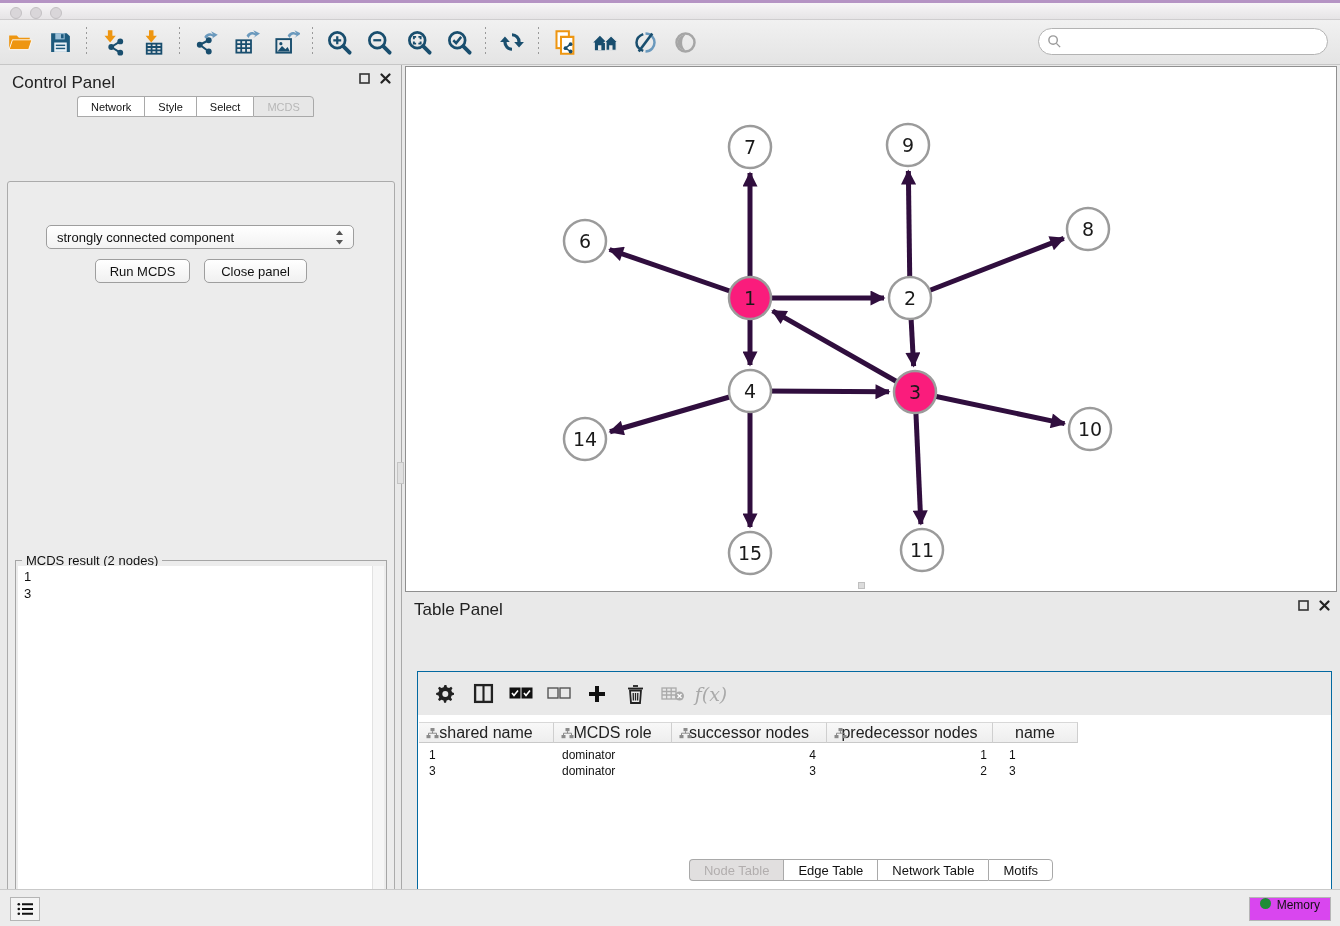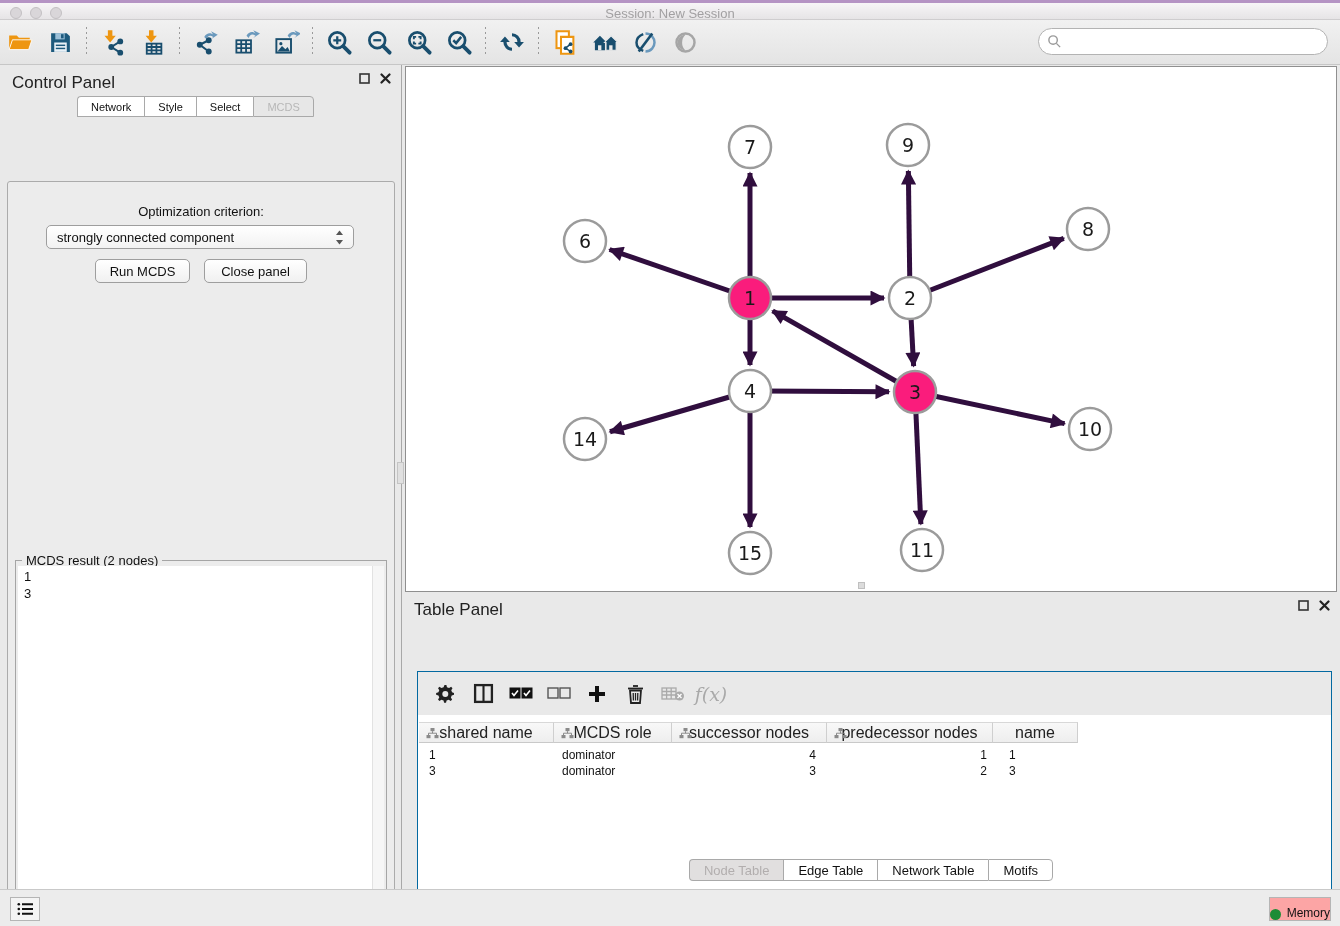--- a/index.html
+++ b/index.html
@@ -89,33 +89,32 @@
     border:1px solid #a9a9a9; border-right:none; color:#111; }
   .tab-b:first-child { border-radius:4px 0 0 4px; }
   .tab-b:last-child { border-right:1px solid #a9a9a9; border-radius:0 4px 4px 0; }
   .tab-b.active { background:#e1dfdf; color:#b2aeae; }
 
   
   #statusbar { position:absolute; left:0; top:889px; width:1340px; height:37px;
     background:#ececec; border-top:1px solid #c9c9c9; }
   #list-btn { position:absolute; left:10px; top:7px; width:30px; height:24px;
     background:#f4f4f4; border:1px solid #b5b5b5; display:flex; align-items:center; justify-content:center; }
-  #memory-btn { position:absolute; right:9px; top:7px; height:24px; padding:0 0;
-    background:#fca5a5; border:1px solid #b5b5b5; display:flex; align-items:flex-end; gap:6px;
+  #memory-btn { position:absolute; right:9px; top:7px; height:24px; padding:0 10px;
+    background:#d946ef; border:1px solid #b5b5b5; display:flex; align-items:flex-start; gap:6px;
     font-size:12px; color:#111; }
   #memory-dot { width:11px; height:11px; border-radius:50%; background:#1d8c35; }
 </style>
 </head>
 <body>
 
 <div id="titlebar">
   <span class="tl-gray" style="left:10px"></span>
   <span class="tl-gray" style="left:30px"></span>
   <span class="tl-gray" style="left:50px"></span>
-  <div id="win-title">Session: New Session</div>
 </div>
 
 <div id="toolbar">
   <div class="tb-btn">
     <svg width="26" height="26" viewBox="0 0 24 24">
       <path d="M2 6 L9 6 L11 8 L21 8 L21 10 L5 10 L2 19 Z" fill="#ee9611"></path>
       <path d="M5 10 L23 10 L20 19 L2 19 Z" fill="#ee9611" stroke="#fff" stroke-width="0.8"></path>
     </svg>
   </div>
   <div class="tb-btn">
@@ -261,21 +260,20 @@
       <path d="M1.5 1.5 L9.5 9.5 M9.5 1.5 L1.5 9.5" stroke="#222" stroke-width="2.2" stroke-linecap="round"></path>
     </svg>
   </div>
   <div class="tabs-row" style="left:77px; top:31px;">
     <div class="tab">Network</div>
     <div class="tab">Style</div>
     <div class="tab">Select</div>
     <div class="tab active">MCDS</div>
   </div>
   <div id="cp-body">
-    <div id="opt-label">Optimization criterion:</div>
     <div id="criterion-select">
       <span>strongly connected component</span>
       <svg style="position:absolute; right:9px; top:4px;" width="9" height="15" viewBox="0 0 9 15">
         <path d="M4.5 0.5 L8 5 L1 5 Z" fill="#555"></path>
         <path d="M4.5 14.5 L8 10 L1 10 Z" fill="#555"></path>
       </svg>
     </div>
     <button class="btn" id="run-btn">Run MCDS</button>
     <button class="btn" id="close-btn">Close panel</button>
     <div id="result-box">

